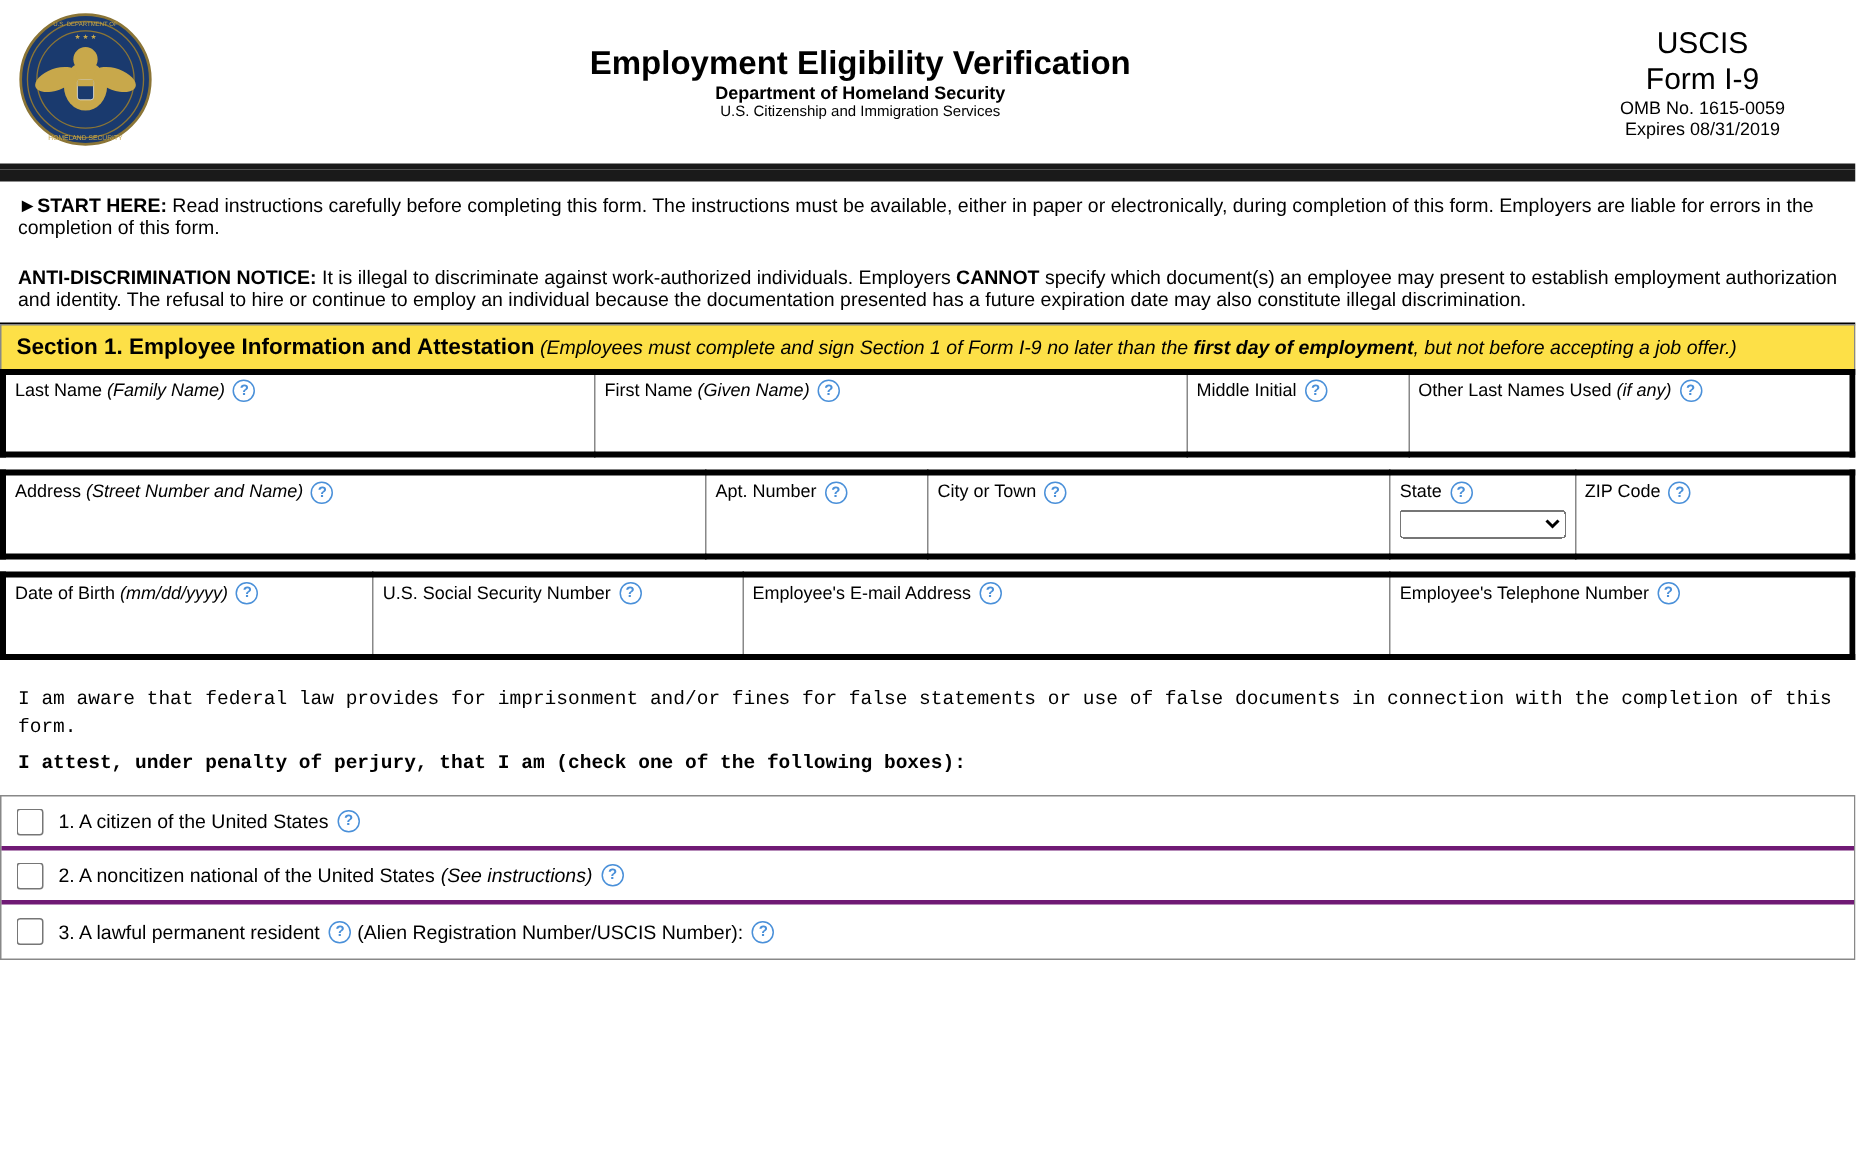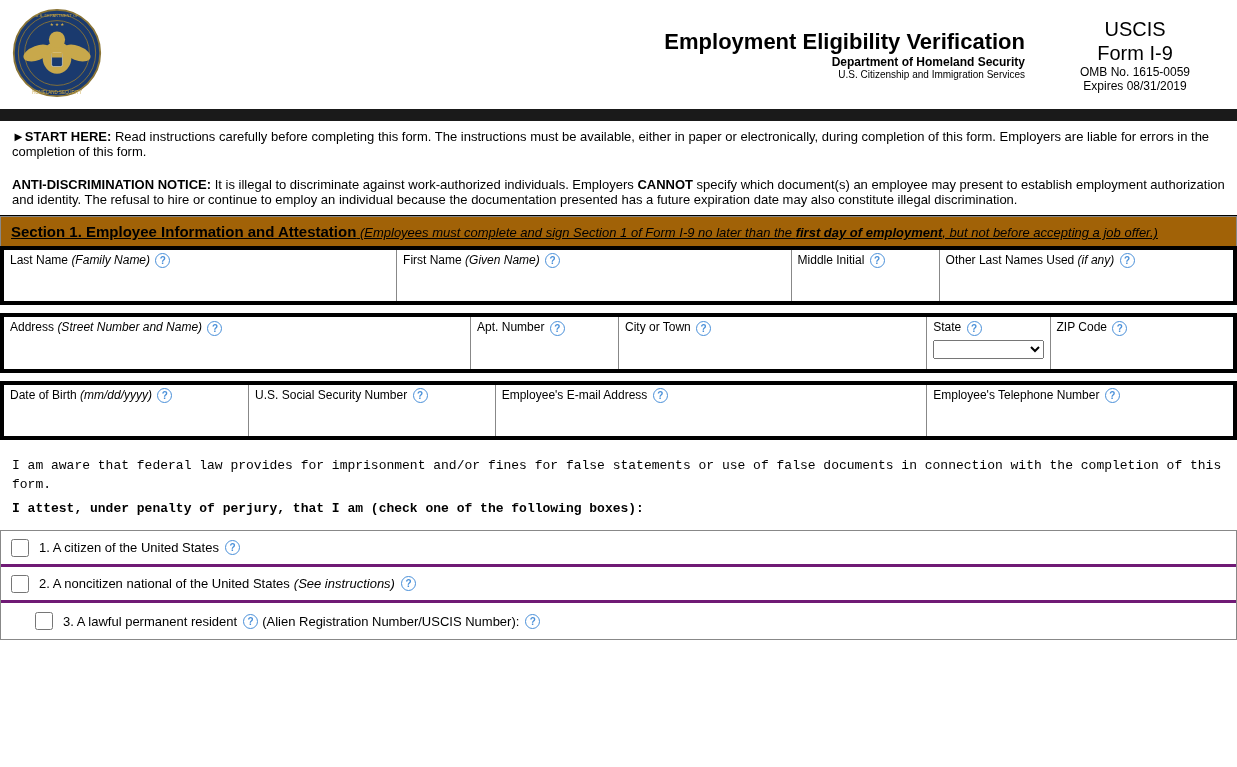--- a/index.html
+++ b/index.html
@@ -12,21 +12,21 @@
     }
 
     .header {
       display: flex;
       align-items: center;
       padding: 8px 12px;
       border-bottom: 4px solid #1a1a1a;
     }
     .header-center {
       flex: 1;
-      text-align: right;
+      text-align: center;
       padding: 0 20px;
     }
     .header-center .title1 {
       font-size: 22px;
       font-weight: bold;
     }
     .header-center .title2 {
       font-size: 12px;
       font-weight: bold;
     }
@@ -58,27 +58,26 @@
     }
     .instructions .start-here {
       font-size: 13px;
       margin-bottom: 18px;
     }
     .instructions .anti-disc {
       font-size: 13px;
     }
 
     .section-header {
-      background: #a16207;
+      background: #fde047;
       padding: 6px 10px;
       font-size: 15px;
       font-weight: bold;
       border: 1px solid #888;
       border-bottom: none;
-      text-decoration: underline;
     }
     .section-header span.italic {
       font-weight: normal;
       font-style: italic;
       font-size: 13px;
     }
 
     .form-table {
       width: 100%;
       border-collapse: collapse;
@@ -138,21 +137,20 @@
     }
     .checkbox-row {
       display: flex;
       align-items: center;
       padding: 6px 10px;
       border-bottom: 3px solid #701a75;
       min-height: 36px;
     }
     .checkbox-row:last-child {
       border-bottom: none;
-      margin-left: 24px;
     }
     .checkbox-row input[type="checkbox"] {
       width: 18px;
       height: 18px;
       margin-right: 10px;
       flex-shrink: 0;
     }
     .checkbox-row label {
       font-size: 13px;
       display: flex;

